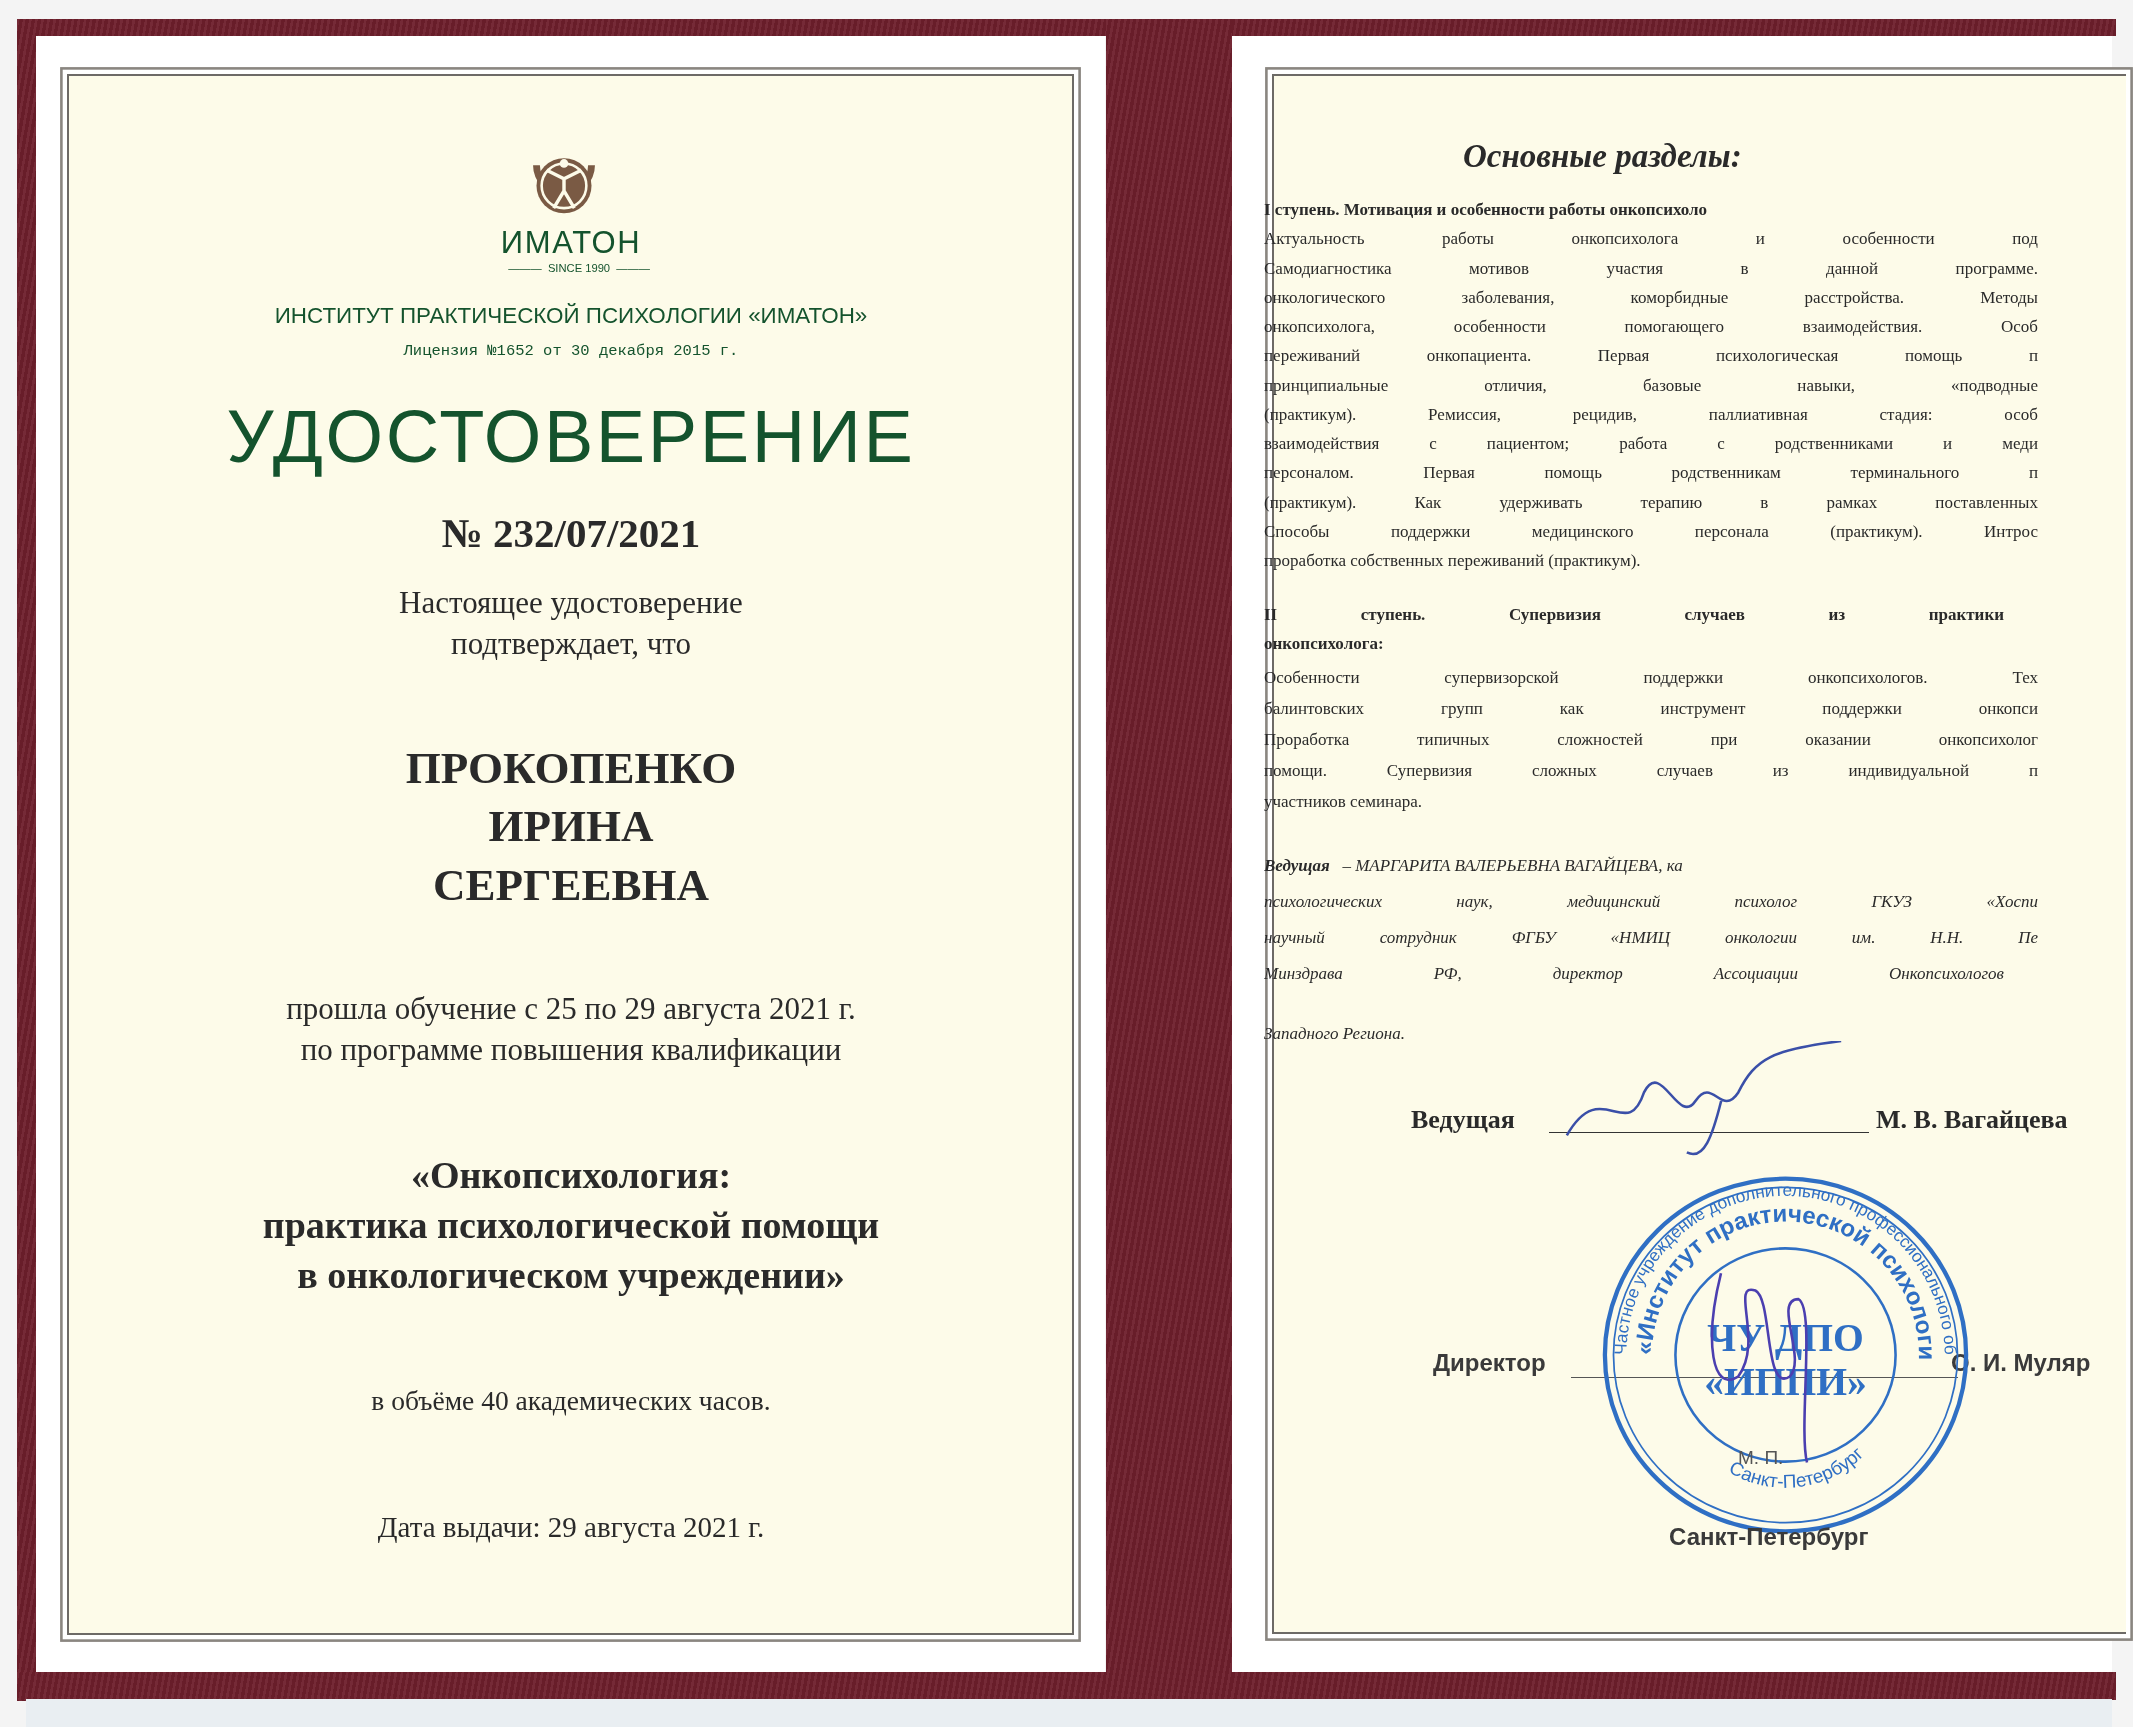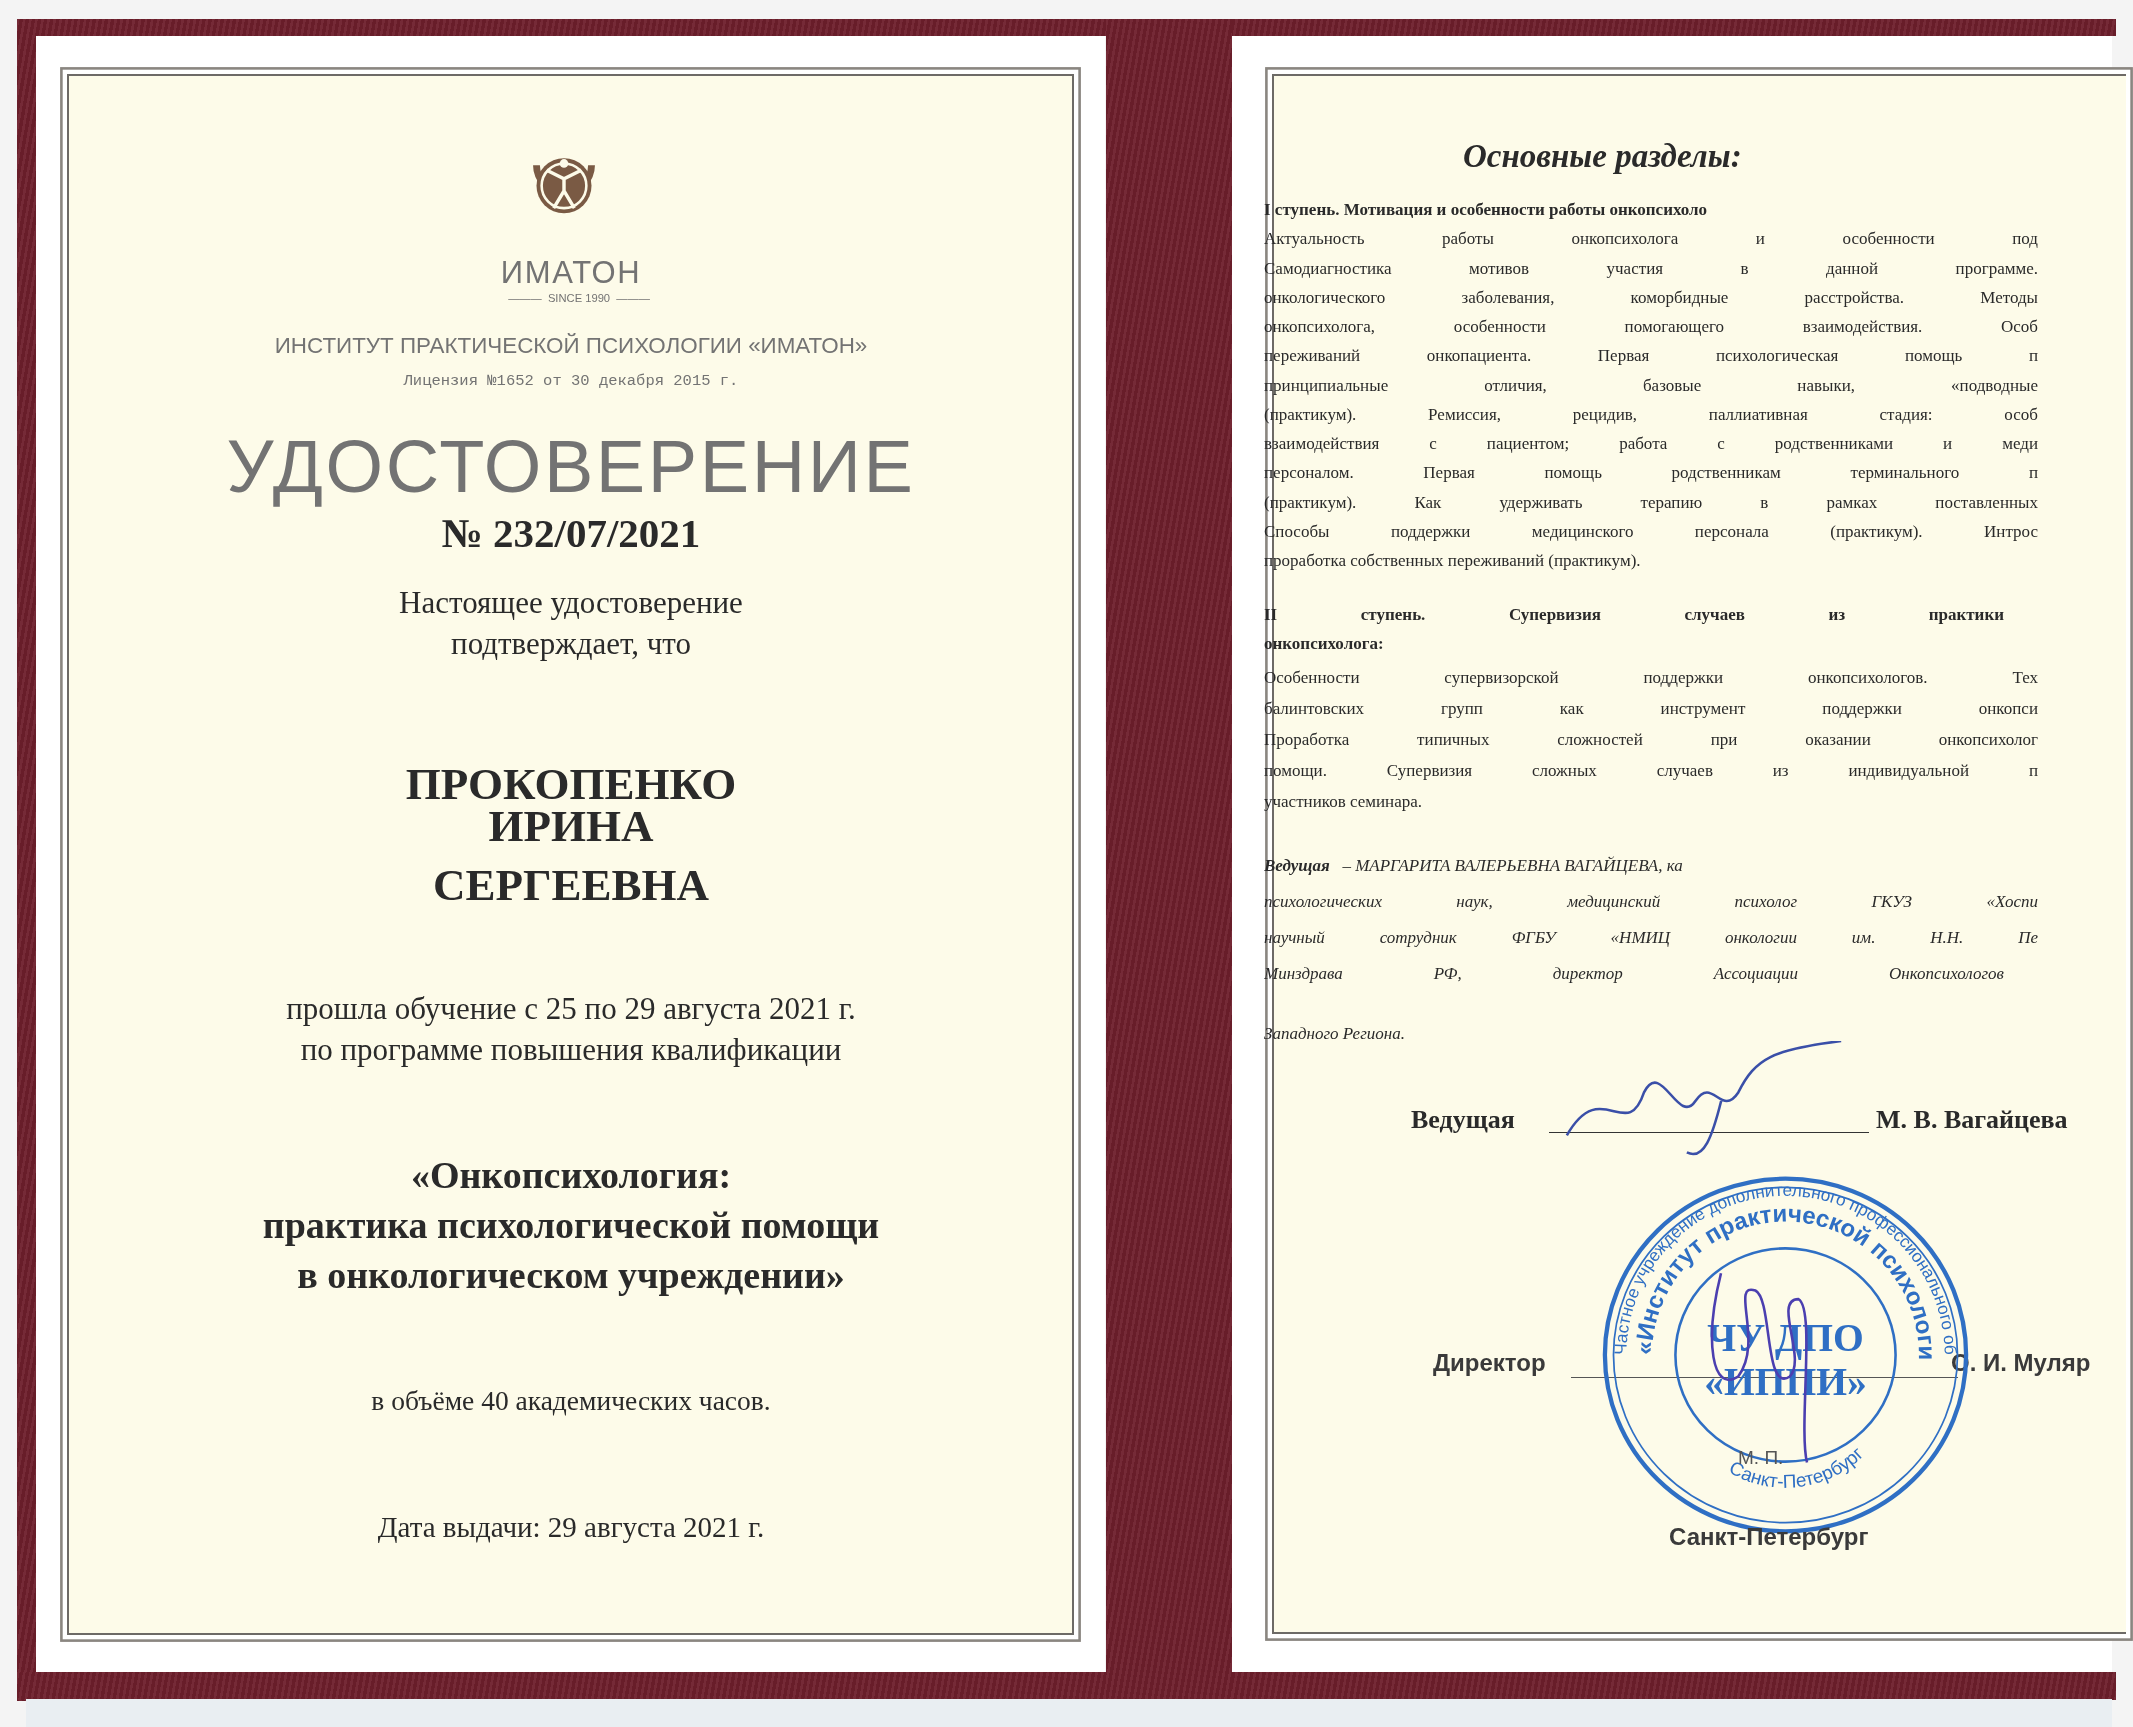--- a/index.html
+++ b/index.html
@@ -2,21 +2,21 @@
 <html style="font-size:13.8px"><head>
 <meta charset="utf-8">
 <style>
   html,body{margin:0;padding:0;}
   body{width:2134px;height:1728px;position:relative;overflow:hidden;background:#f4f4f4;font-family:"Liberation Serif",serif;color:#2a2a2a;}
   .cover{position:absolute;background:#6e1f2c;background-image:repeating-linear-gradient(100deg,rgba(255,255,255,0.05) 0 2.6px,rgba(0,0,0,0.06) 2.6px 6px);}
   .page{position:absolute;background:#ffffff;}
   .frame{position:absolute;border:2.6px solid #6d6a66;box-shadow:0 0 0 4.3px #fff,0 0 0 6.9px #8a8680;background:#fdfbe9;}
   .abs{position:absolute;}
   .center{text-align:left;}
-  .brown{color:#737373;margin-top:30px;}
+  .brown{color:#14532d;}
   .lp-text{position:absolute;left:67px;width:1008px;text-align:center;}
   .rp-line{position:absolute;left:1264px;width:774px;font-size:17px;line-height:27.5px;white-space:nowrap;overflow:hidden;text-align:justify;text-align-last:justify;}
   .rp-line.last{text-align-last:left;}
   .bold{font-weight:bold;}
   .ital{font-style:italic;}
   .sigline{position:absolute;border-bottom:1.7px solid #333;}
 </style>
 </head>
 <body>
 
@@ -41,21 +41,21 @@
 <div class="lp-text brown" style="top:225px;font-family:'Liberation Sans',sans-serif;font-size:31px;letter-spacing:1.7px;">ИМАТОН</div>
 <div class="lp-text brown" style="top:262px;font-family:'Liberation Sans',sans-serif;font-size:11.2px;padding-left:8px;">
   <span>———&nbsp;&nbsp;</span><span>SINCE 1990</span><span>&nbsp;&nbsp;———</span>
 </div>
 <div class="lp-text brown" style="top:303px;font-family:'Liberation Sans',sans-serif;font-size:22.4px;">ИНСТИТУТ ПРАКТИЧЕСКОЙ ПСИХОЛОГИИ «ИМАТОН»</div>
 <div class="lp-text brown" style="top:342px;font-family:Liberation Mono, monospace;font-size:15.5px;">Лицензия №1652 от 30 декабря 2015 г.</div>
 <div class="lp-text brown" style="top:394px;font-family:'Liberation Sans',sans-serif;font-size:74px;letter-spacing:2.6px;">УДОСТОВЕРЕНИЕ</div>
 <div class="lp-text bold" style="top:509px;font-size:41px;">№ 232/07/2021</div>
 <div class="lp-text" style="top:585px;font-size:31px;">Настоящее удостоверение</div>
 <div class="lp-text" style="top:626px;font-size:31px;">подтверждает, что</div>
-<div class="lp-text bold" style="top:742px;font-size:45px;margin-top:16px;">ПРОКОПЕНКО</div>
+<div class="lp-text bold" style="top:742px;font-size:45px;">ПРОКОПЕНКО</div>
 <div class="lp-text bold" style="top:800px;font-size:45px;">ИРИНА</div>
 <div class="lp-text bold" style="top:859px;font-size:45px;">СЕРГЕЕВНА</div>
 <div class="lp-text" style="top:991px;font-size:31px;">прошла обучение с 25 по 29 августа 2021 г.</div>
 <div class="lp-text" style="top:1032px;font-size:31px;">по программе повышения квалификации</div>
 <div class="lp-text bold" style="top:1153px;font-size:38px;">«Онкопсихология:</div>
 <div class="lp-text bold" style="top:1203px;font-size:38px;">практика психологической помощи</div>
 <div class="lp-text bold" style="top:1253px;font-size:38px;">в онкологическом учреждении»</div>
 <div class="lp-text" style="top:1385px;font-size:27.5px;">в объёме 40 академических часов.</div>
 <div class="lp-text" style="top:1511px;font-size:29px;">Дата выдачи: 29 августа 2021 г.</div>
 

